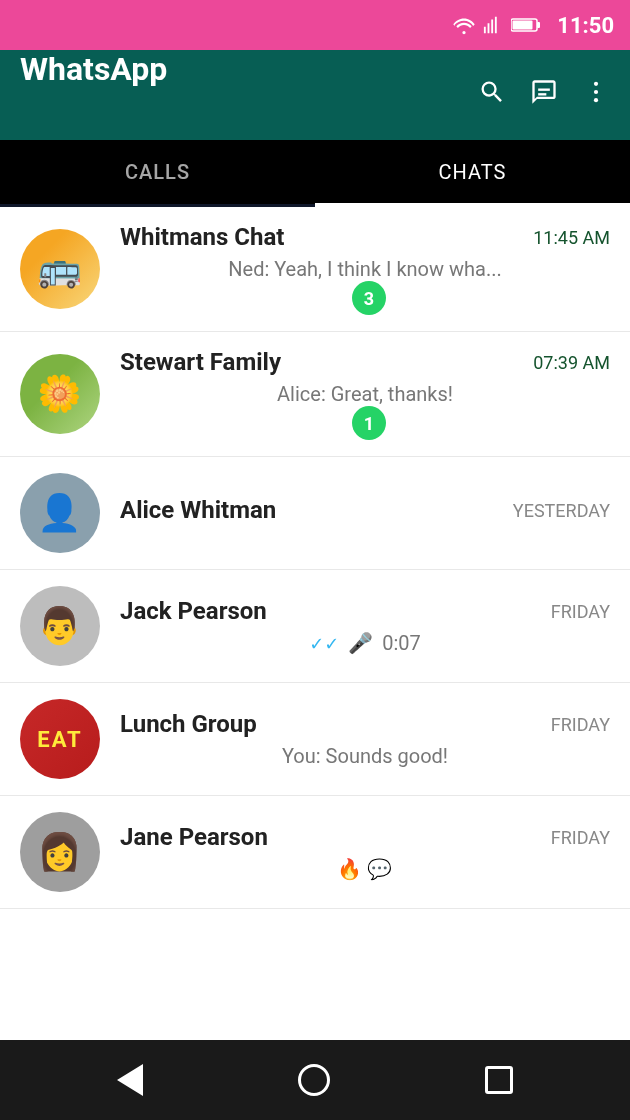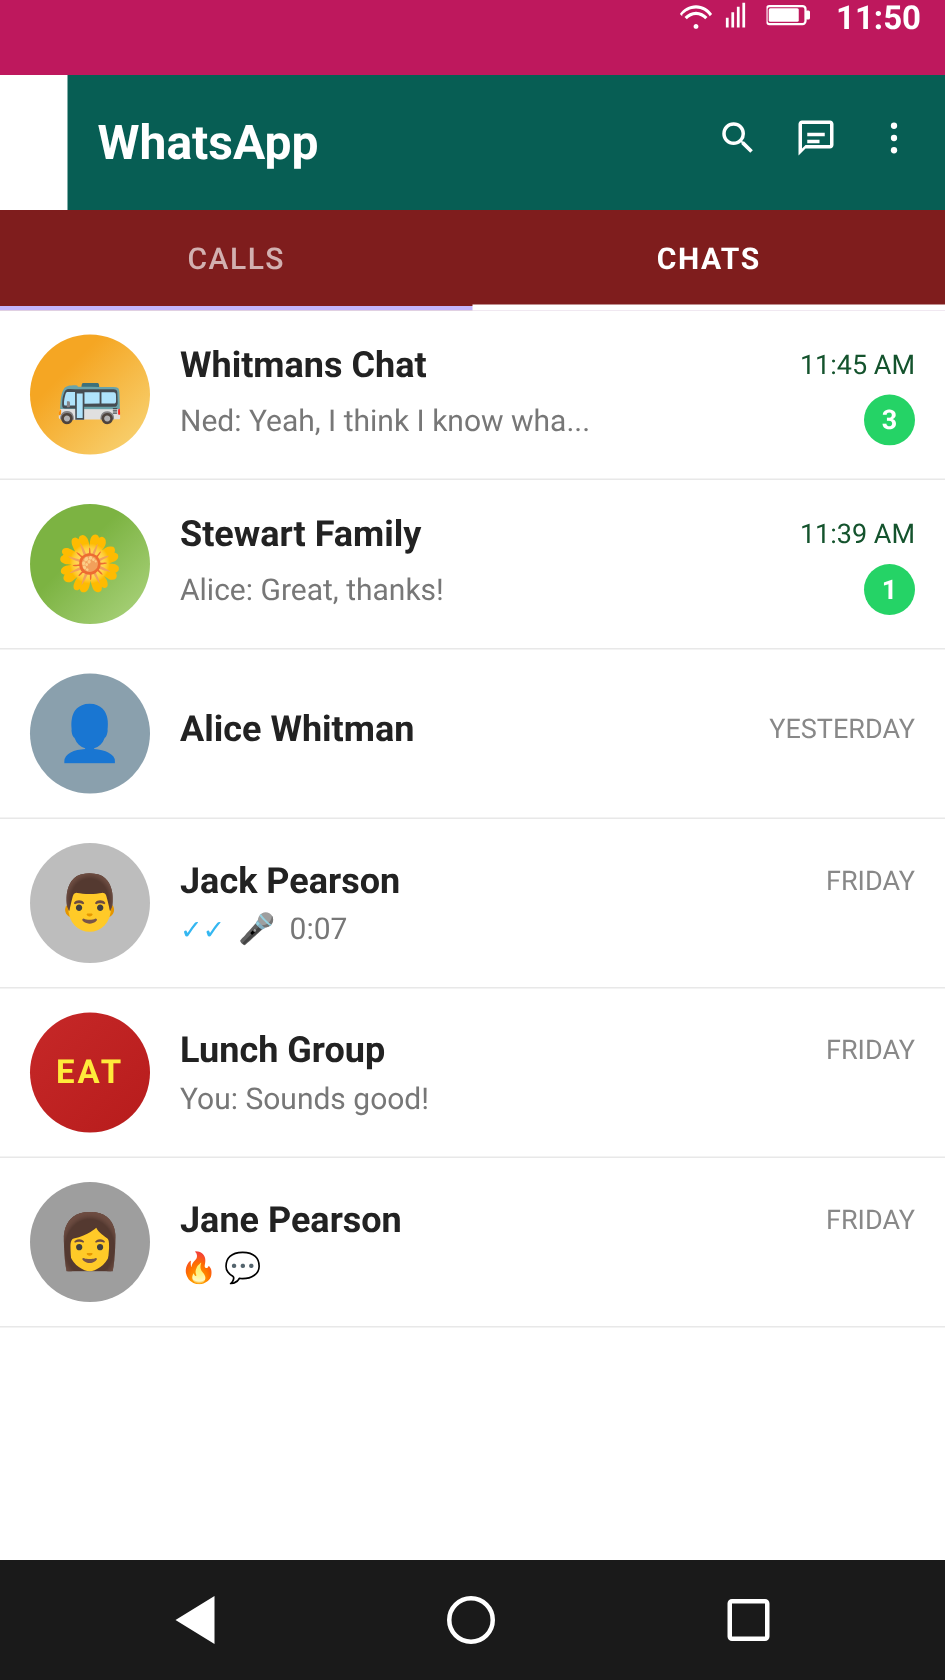--- a/index.html
+++ b/index.html
@@ -9,24 +9,24 @@
       height: 1120px;
       font-family: 'Roboto', Arial, sans-serif;
       background: #fff;
       overflow: hidden;
       display: flex;
       flex-direction: column;
     }
 
     
     .status-bar {
-      background: #be185d;
+      background: #ec4899;
       height: 50px;
       display: flex;
-      align-items: flex-start;
+      align-items: center;
       justify-content: flex-end;
       padding: 0 16px;
       gap: 8px;
     }
     .status-icons {
       display: flex;
       align-items: center;
       gap: 6px;
     }
     .status-time {
@@ -34,62 +34,60 @@
       font-size: 22px;
       font-weight: bold;
       margin-left: 8px;
     }
 
     
     .header {
       background: #075E54;
       height: 90px;
       display: flex;
-      align-items: center;
       padding: 0 20px;
-      margin-left: 45px;
     }
     .header-title {
       color: #fff;
       font-size: 32px;
       font-weight: bold;
       flex: 1;
     }
     .header-icons {
       display: flex;
       align-items: center;
       gap: 24px;
     }
     .header-icon {
       color: #fff;
       font-size: 28px;
       cursor: pointer;
     }
 
     
     .tabs {
-      background: #7f1d1d;
-      display: flex;
-      border-bottom: 3px solid #c4b5fd;
+      background: #000000;
+      display: flex;
+      border-bottom: 3px solid #0f172a;
     }
     .tab {
       flex: 1;
       text-align: center;
       padding: 20px 0;
       color: rgba(255,255,255,0.65);
       font-size: 20px;
       font-weight: 500;
       letter-spacing: 1px;
       cursor: pointer;
       text-transform: uppercase;
       position: relative;
     }
     .tab.active {
       color: #fff;
-      font-weight: bold;
+      font-weight: normal;
     }
     .tab.active::after {
       content: '';
       position: absolute;
       bottom: -3px;
       left: 0;
       right: 0;
       height: 4px;
       background: #fff;
     }
@@ -207,20 +205,21 @@
       color: #888;
     }
     .chat-time.green {
       color: #14532d;
     }
 
     .chat-preview-row {
       display: flex;
       justify-content: space-between;
       align-items: center;
+      flex-direction: column;
     }
 
     .chat-preview {
       font-size: 20px;
       color: #777;
       overflow: hidden;
       text-overflow: ellipsis;
       white-space: nowrap;
       flex: 1;
     }
@@ -356,21 +355,21 @@
         <div class="badge">3</div>
       </div>
     </div>
   </div>
 
   <div class="chat-item">
     <div class="avatar avatar-stewart"></div>
     <div class="chat-content">
       <div class="chat-header-row">
         <span class="chat-name">Stewart Family</span>
-        <span class="chat-time green">11:39 AM</span>
+        <span class="chat-time green">07:39 AM</span>
       </div>
       <div class="chat-preview-row">
         <span class="chat-preview">Alice: Great, thanks!</span>
         <div class="badge">1</div>
       </div>
     </div>
   </div>
 
   <div class="chat-item">
     <div class="avatar avatar-alice"></div>

